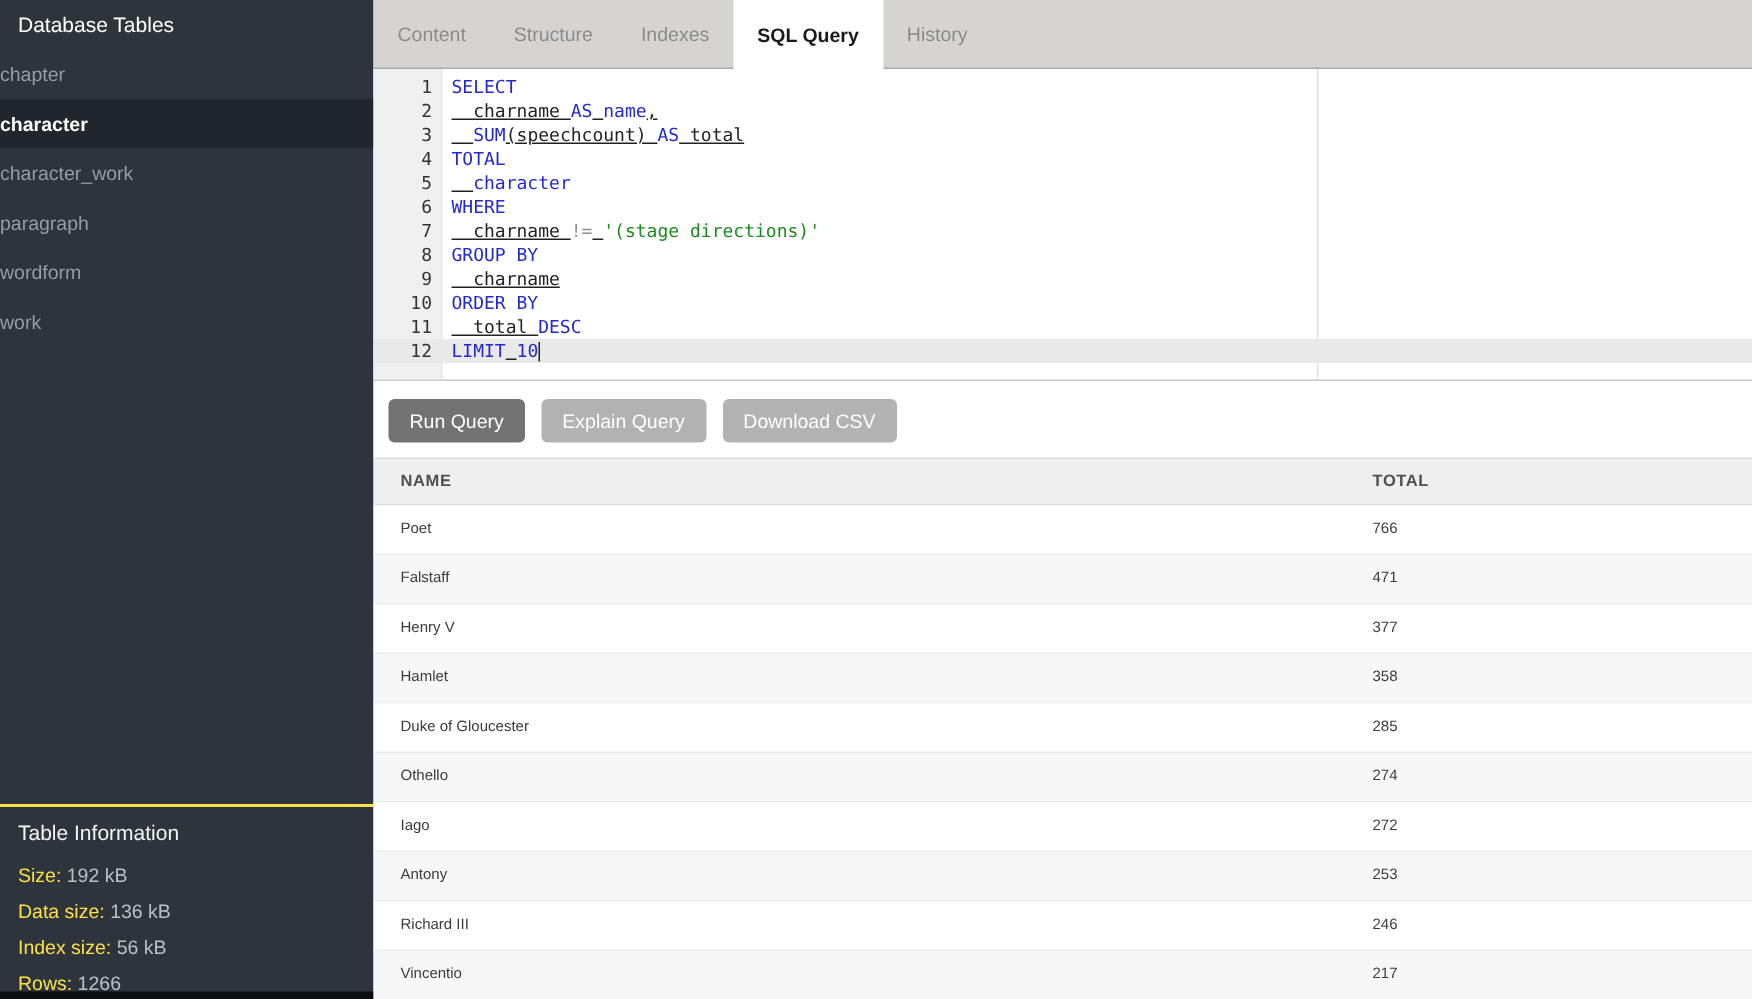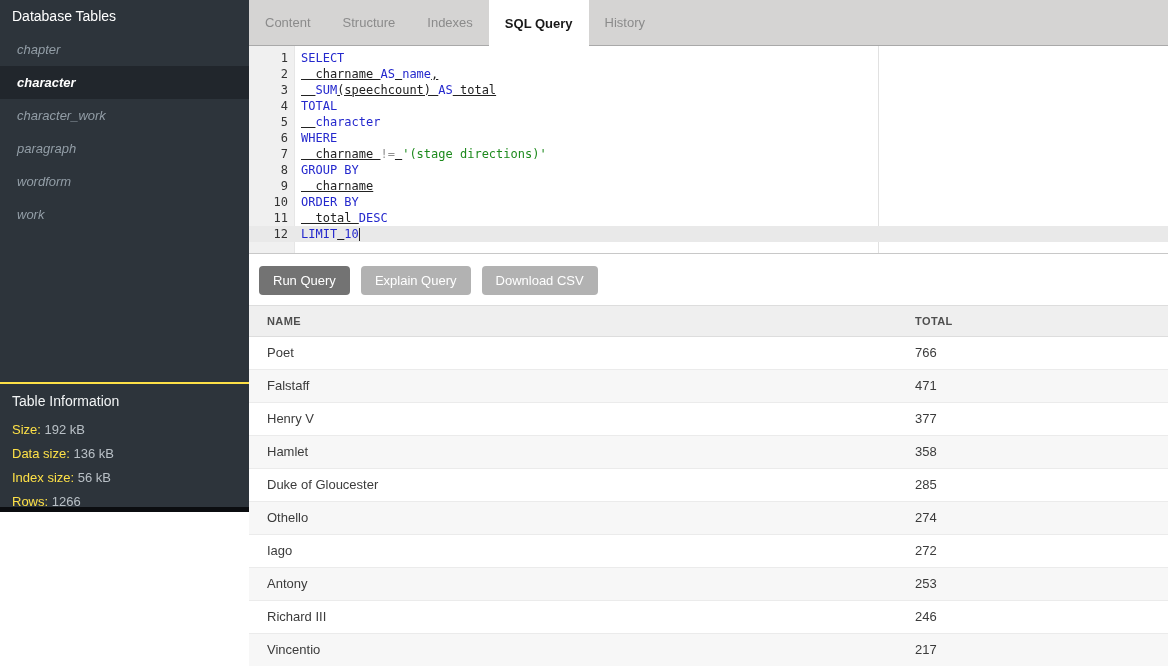--- a/index.html
+++ b/index.html
@@ -1,26 +1,26 @@
 <!DOCTYPE html>
 <html><head>
 <meta charset="utf-8">
 <style>
   * { margin:0; padding:0; box-sizing:border-box; }
   html,body { width:1168px; height:666px; overflow:hidden; background:#fff;
               font-family:"Liberation Sans", sans-serif; }
   .app { position:relative; width:1168px; height:666px; }
 
   
-  .sidebar { position:absolute; left:0; top:0; width:249px; height:512px;
+  .sidebar { position:absolute; left:0; top:0; width:249px; height:666px;
              background:#2d343b; }
   .sidebar-header { height:33px; line-height:33px; padding-left:12px;
                     color:#ffffff; font-size:14px; }
-  .side-item { height:33px; line-height:33px; padding-left:17px;
-               color:#939ea7; font-size:13px; cursor:pointer;font-style:italic; }
+  .side-item { height:33px; line-height:33px; padding-left:0;
+               color:#939ea7; font-size:13px; cursor:pointer; }
   .side-item.selected { background:#21262c; color:#ffffff; font-weight:bold; }
 
   .table-info { position:absolute; left:0; right:0; bottom:5px; height:125px;
                 border-top:2px solid #fde047; padding-top:9px; }
   .table-info-header { padding-left:12px; color:#f2f4f5; font-size:14px;
                        margin-bottom:9px; }
   .info-row { padding-left:12px; font-size:13px; height:24px; line-height:24px; }
   .info-label { color:#fde047; }
   .info-value { color:#b9c0c6; }
   .sidebar-bottom-strip { position:absolute; left:0; right:0; bottom:0;
@@ -74,21 +74,21 @@
   .res-header { height:32px; background:#efefef; border-top:1px solid #dddddd;
                 border-bottom:1px solid #dddddd; position:relative; }
   .res-header .col-name, .res-header .col-total {
                 font-size:11px; font-weight:bold; color:#4f4f4f;
                 letter-spacing:0.4px; line-height:30px; }
   .col-name { position:absolute; left:18px; top:0; }
   .col-total { position:absolute; left:666px; top:0; }
   .res-row { height:33px; border-bottom:1px solid #ebebeb; position:relative;
              background:#ffffff; }
   .res-row.alt { background:#f7f7f7; }
-  .res-row .col-name, .res-row .col-total { font-size:13px; color:#3b3b3b;
+  .res-row .col-name, .res-row .col-total { font-size:10px; color:#3b3b3b;
              line-height:32px; }
 </style>
 </head>
 <body>
 
 <div class="app">
 
   <div class="sidebar">
     <div class="sidebar-header">Database Tables</div>
     <div id="table-list">

